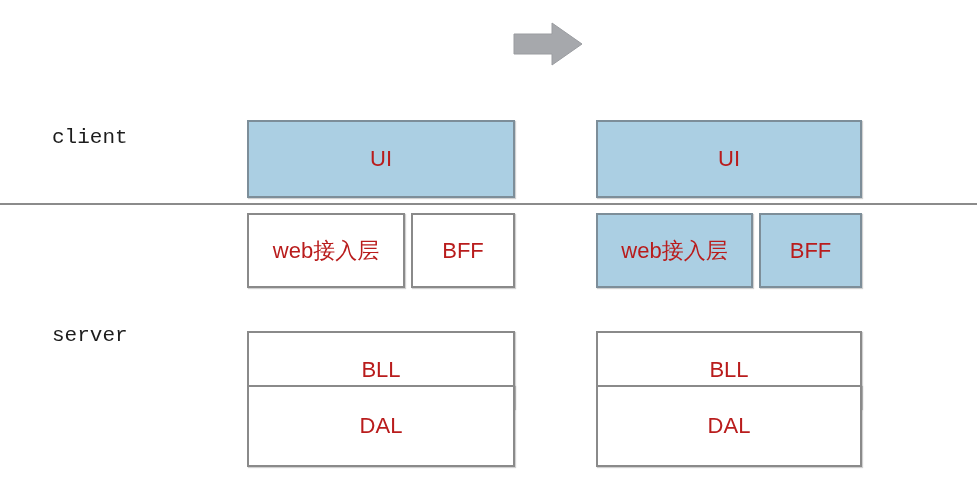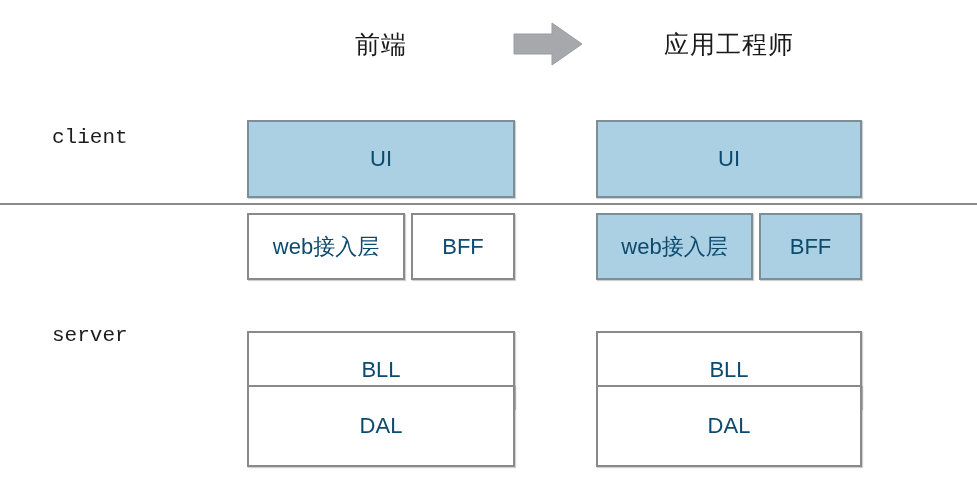--- a/index.html
+++ b/index.html
@@ -67,59 +67,57 @@
   
   .box {
     position: absolute;
     box-sizing: border-box;
     border: 2px solid #8a8a8a;
     background: #ffffff;
     display: flex;
     align-items: center;
     justify-content: center;
     font-size: 22px;
-    color: #0c4a6e;
+    color: #b91c1c;
     white-space: nowrap;
     box-shadow: 1px 1px 1px rgba(0,0,0,0.18);
   }
   .box.filled {
     background: #abcfe3;
     border-color: #7d8e99;
   }
   .box .box-label { pointer-events: none; }
 
   
   .c-left  { left: 247px; width: 268px; }
   .c-right { left: 596px; width: 266px; }
 
   .r-ui  { top: 120px; height: 78px; }
-  .r-mid { top: 213px; height: 67px; }
+  .r-mid { top: 213px; height: 75px; }
   .r-bll { top: 298px; height: 78px; margin-top: 33px; }
   .r-dal { top: 385px; height: 82px; text-align: right; }
 
   
   .mid-web-left  { left: 247px; width: 158px; }
   .mid-bff-left  { left: 411px; width: 104px; }
   .mid-web-right { left: 596px; width: 157px; }
   .mid-bff-right { left: 759px; width: 103px; }
 </style>
 </head>
 <body>
 
 <div id="canvas">
 
-  <div class="col-header" id="header-left">前端</div>
 
   <div class="arrow-icon">
     <svg width="72" height="44" viewBox="0 0 72 44" xmlns="http://www.w3.org/2000/svg">
       <polygon points="2,12 40,12 40,1 70,22 40,43 40,32 2,32" fill="#a6a8ac" stroke="#9a9ca0" stroke-width="1"></polygon>
     </svg>
   </div>
 
-  <div class="col-header" id="header-right">应用工程师</div>
 
   <div class="row-label" id="label-client">client</div>
 
   <div class="row-label" id="label-server">server</div>
 
   <div class="divider"></div>
 
   <div class="box filled c-left r-ui">
     <span class="box-label">UI</span>
   </div>

